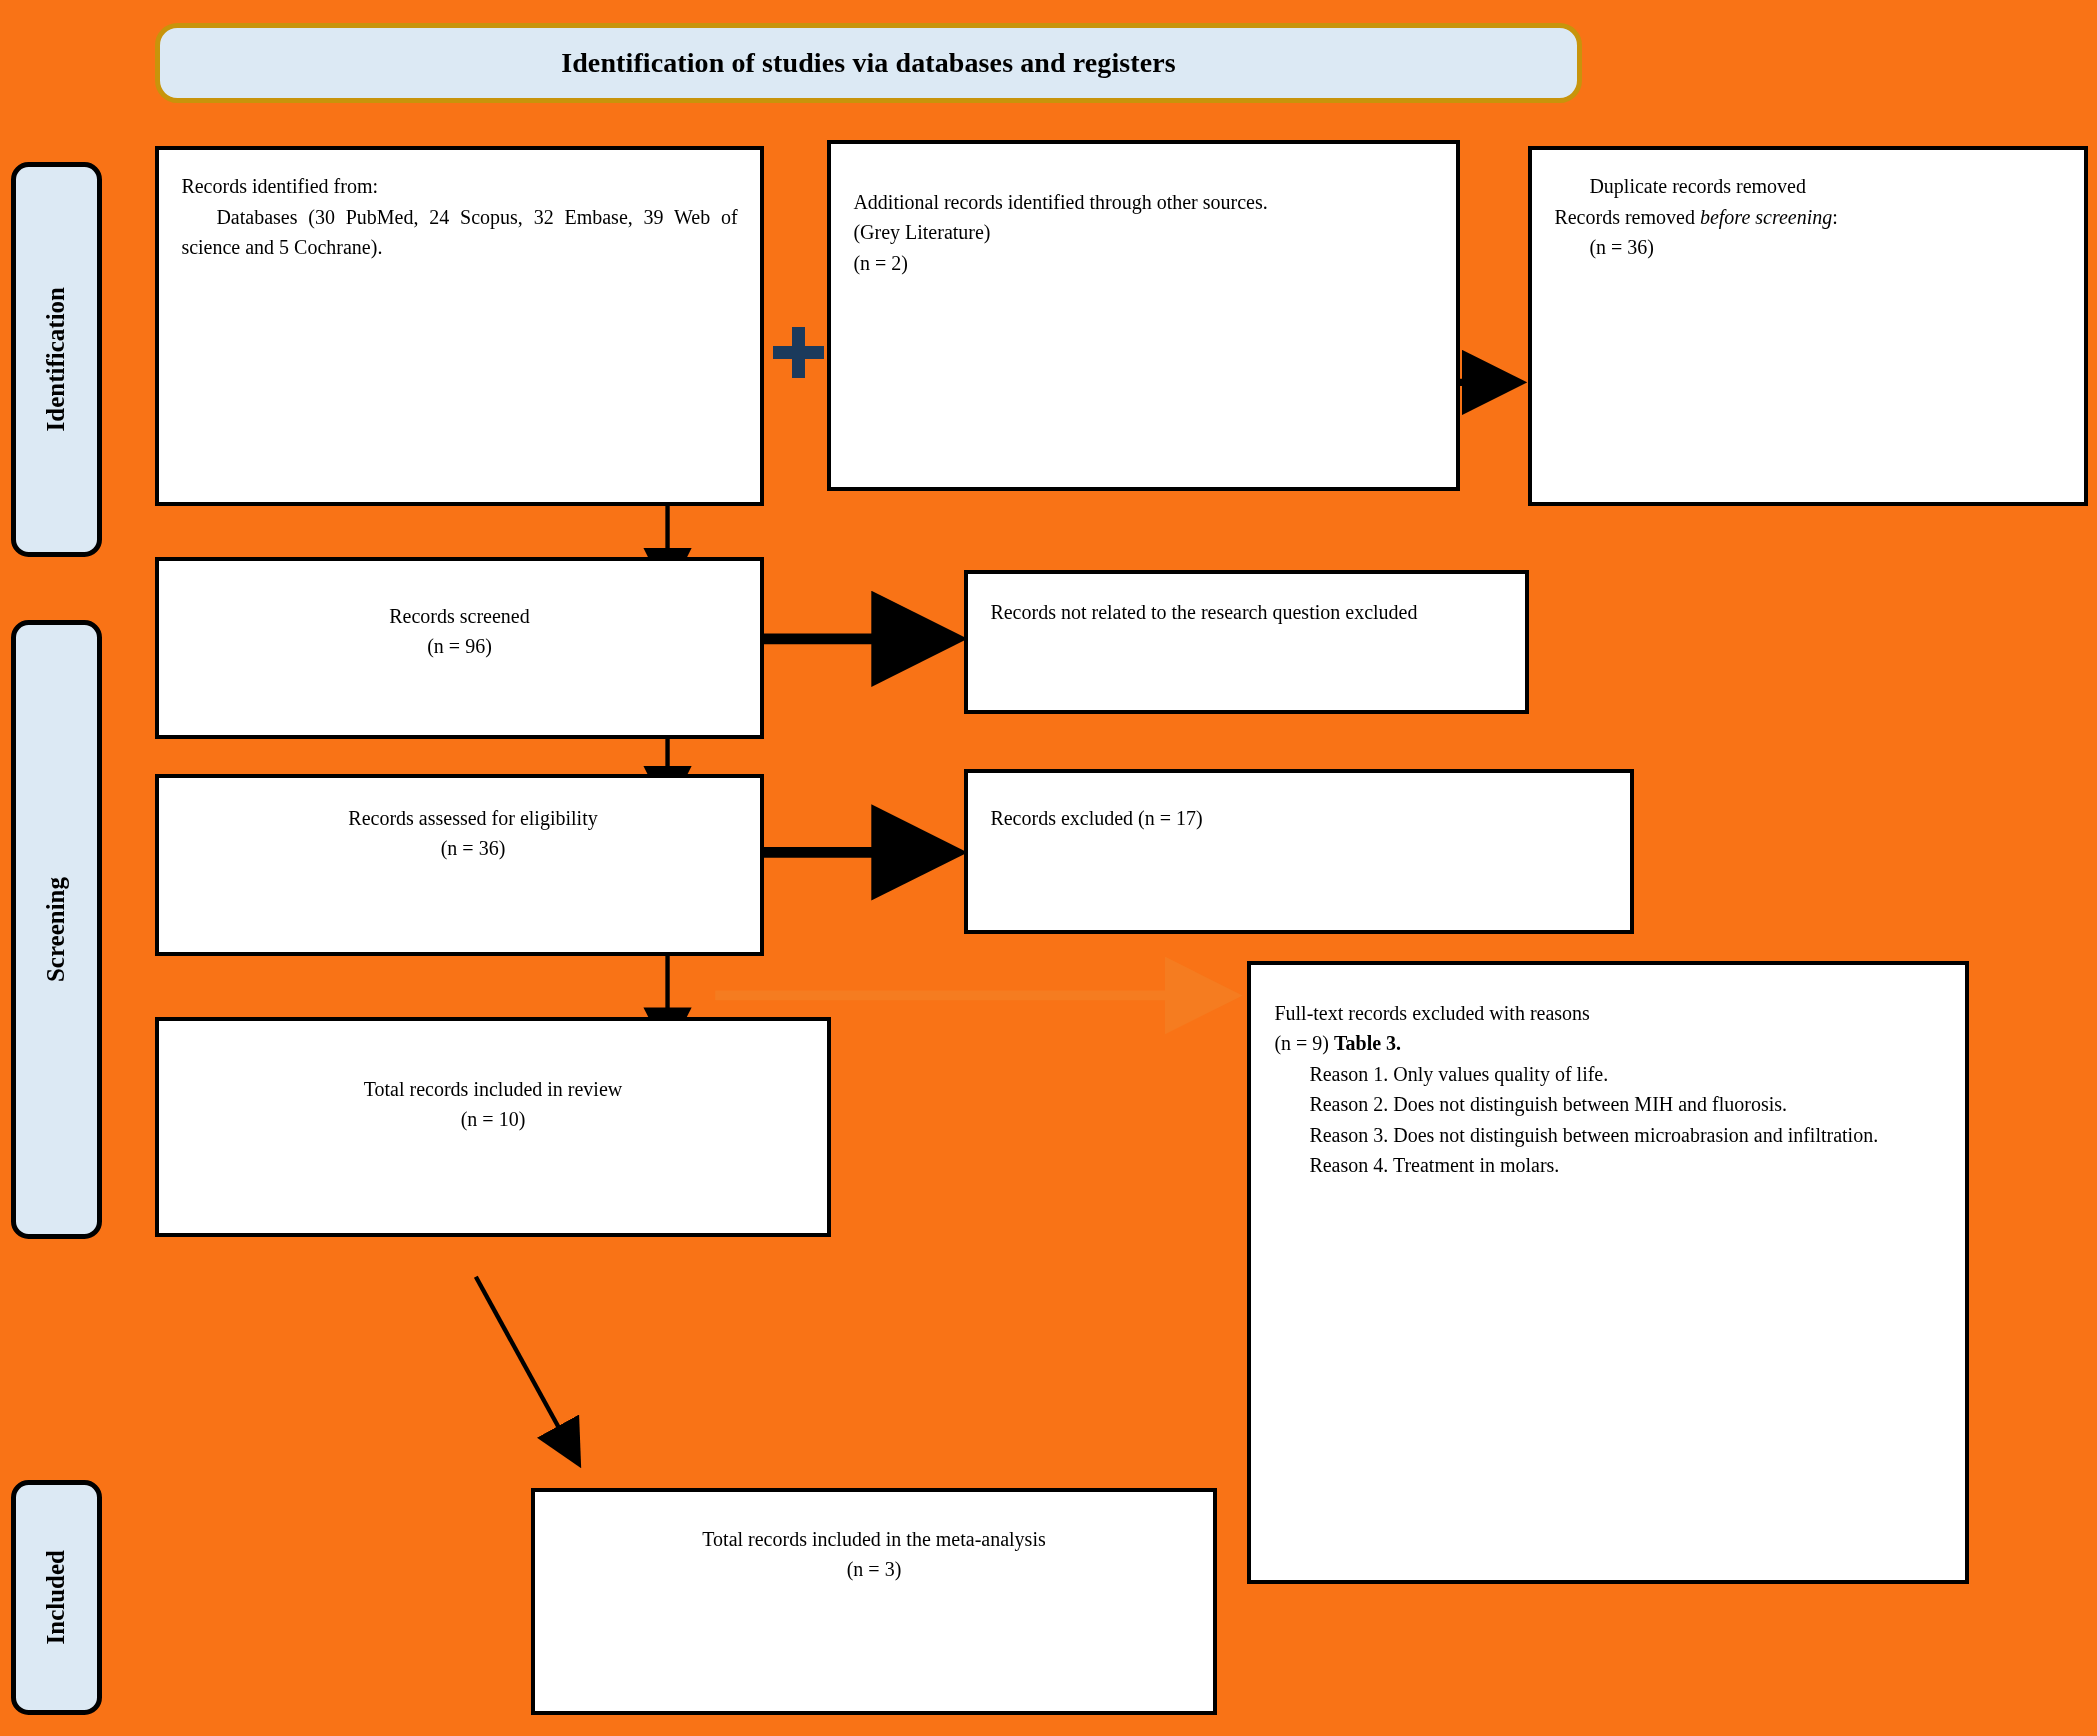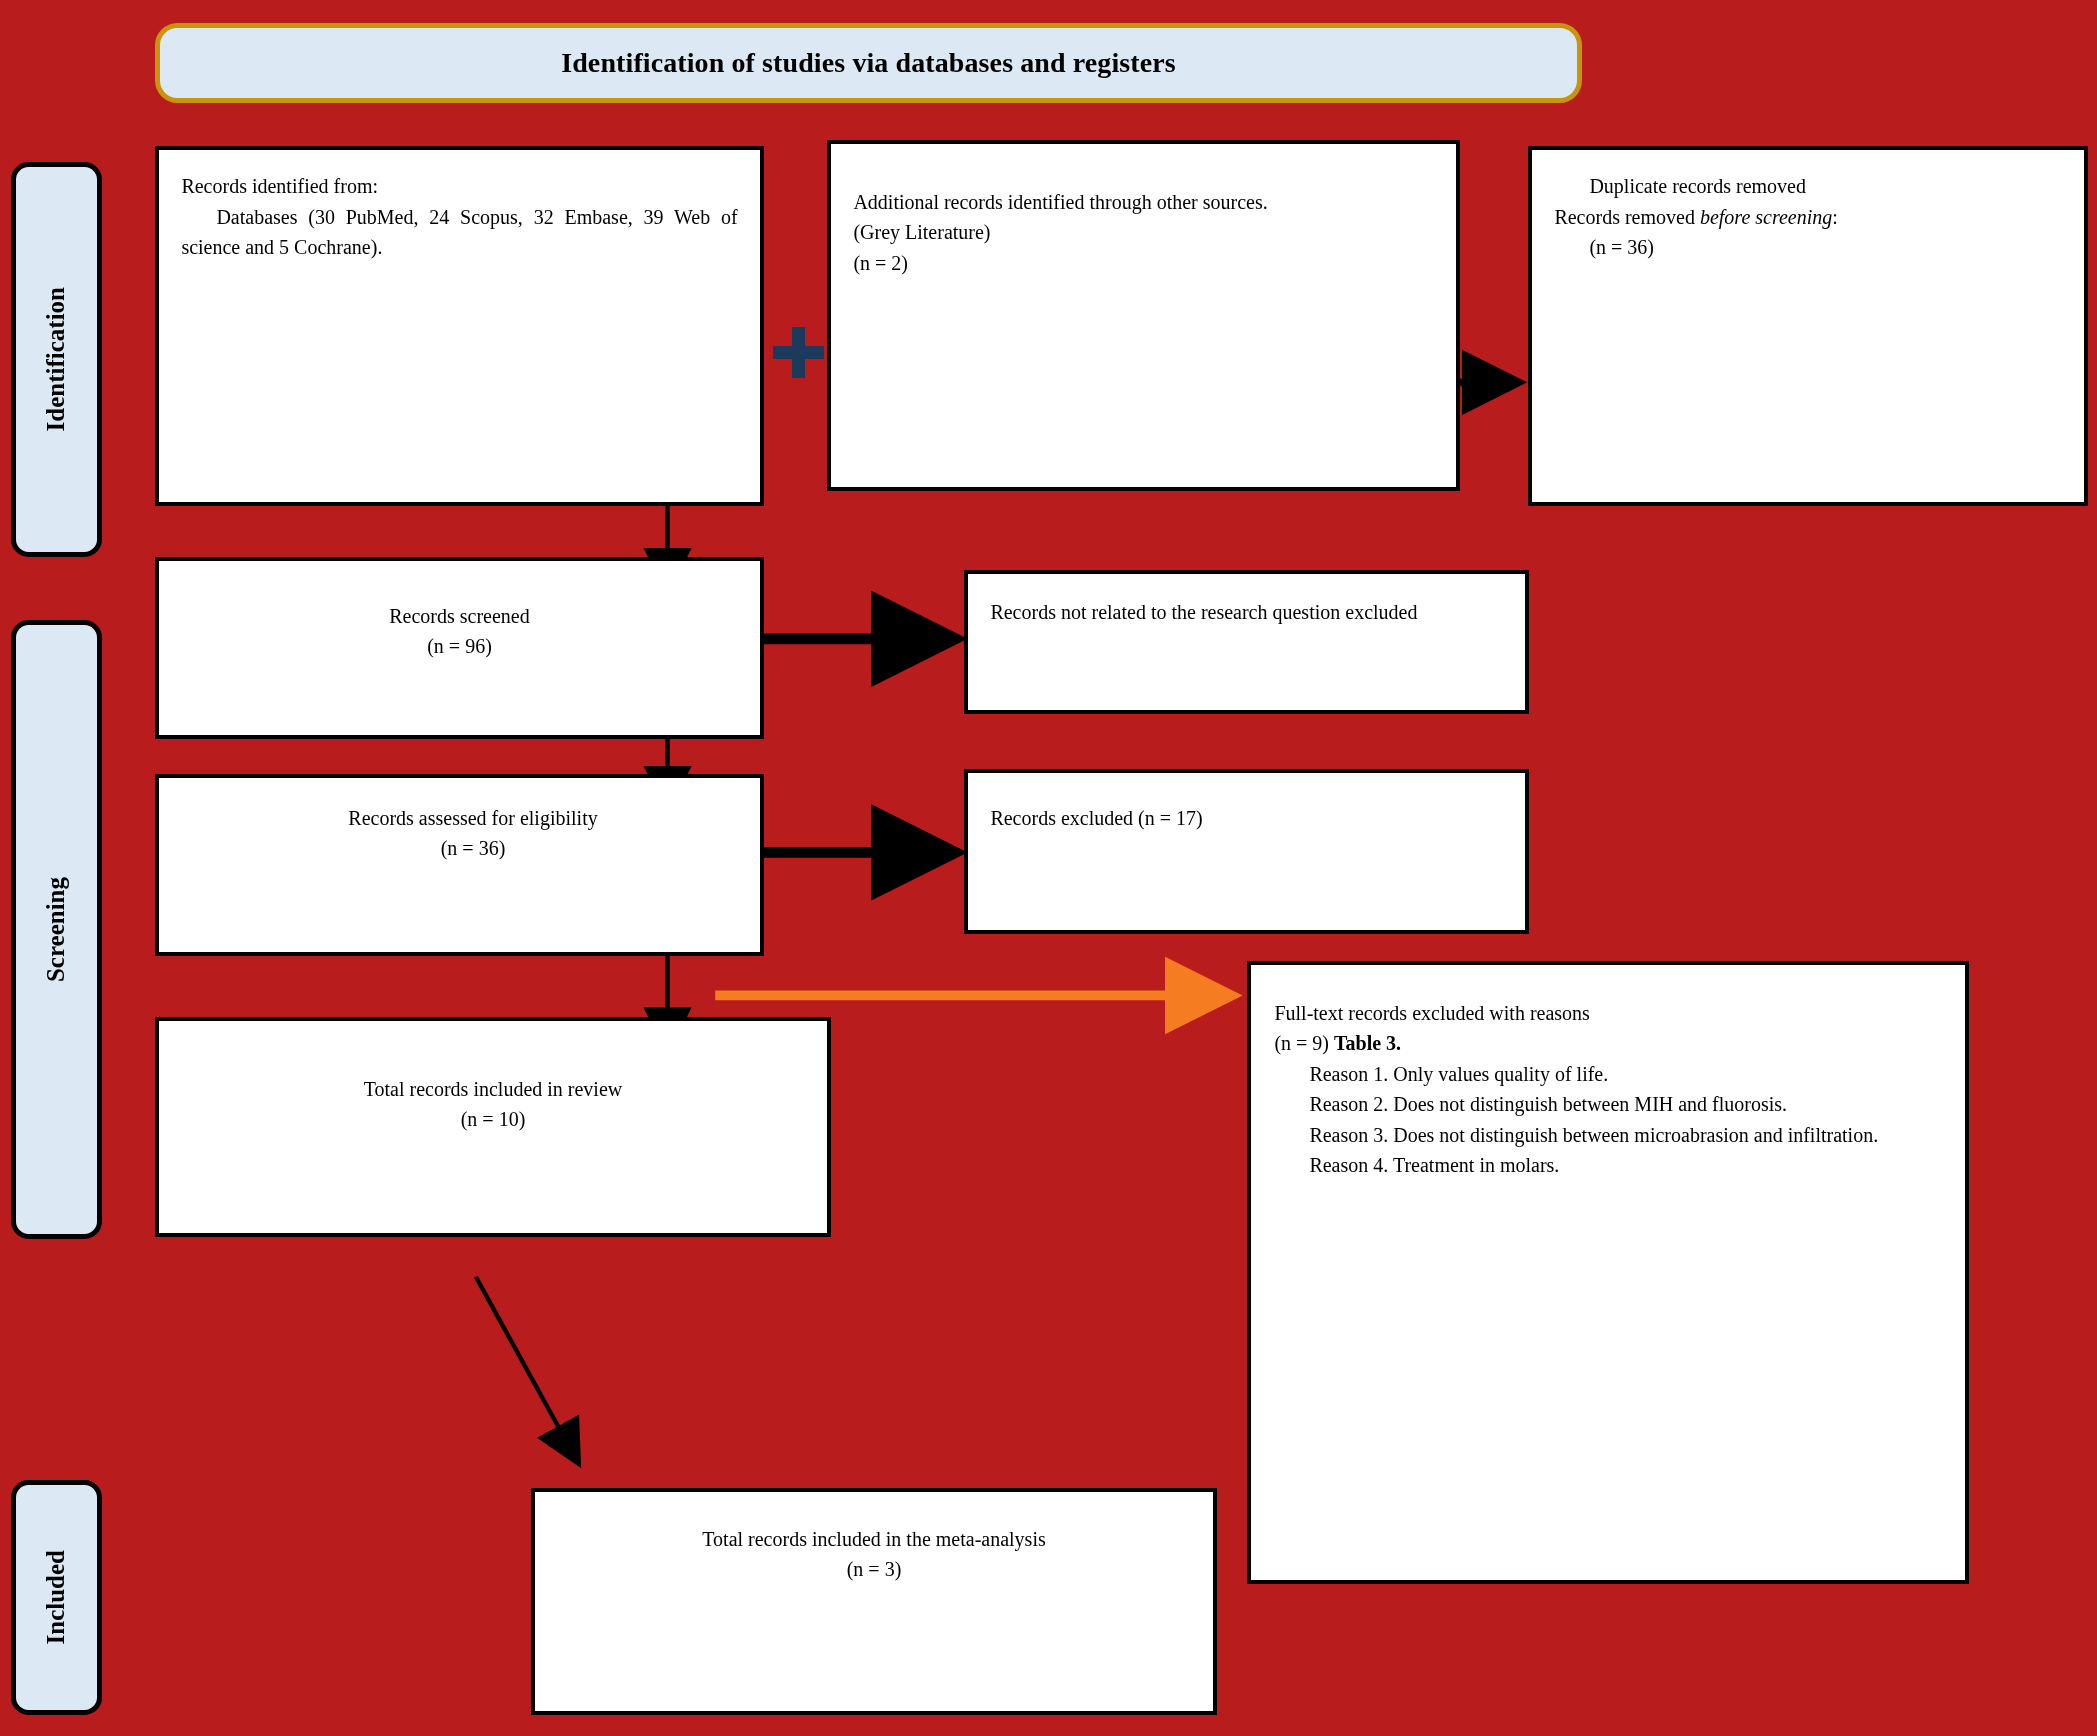--- a/index.html
+++ b/index.html
@@ -4,21 +4,21 @@
 <style>
   html, body {
     margin: 0;
     padding: 0;
     background: #ffffff;
   }
   #page {
     position: relative;
     width: 2097px;
     height: 1736px;
-    background: #b91c1c;
+    background: #f97316;
     font-family: "Liberation Serif", "DejaVu Serif", serif;
     overflow: hidden;
   }
 
   
   .banner {
     position: absolute;
     left: 155px;
     top: 23.4px;
     width: 1427px;
@@ -95,21 +95,21 @@
 
   #box-screened     { left: 155px;  top: 557px; width: 609px; height: 182px; }
   #box-screened .inner { top: 40px; }
 
   #box-notrelated   { left: 964px; top: 570px; width: 565px; height: 144px; }
   #box-notrelated .inner { top: 23.4px; }
 
   #box-eligibility  { left: 155px;  top: 774px; width: 609px; height: 182px; }
   #box-eligibility .inner { top: 25px; margin-left: 27px; }
 
-  #box-excluded     { left: 964px; top: 769px; width: 565px; height: 165px; }
+  #box-excluded     { left: 964px; top: 769px; width: 670px; height: 165px; }
   #box-excluded .inner { top: 30px; }
 
   #box-inreview     { left: 155px;  top: 1017px; width: 676px; height: 220px; }
   #box-inreview .inner { top: 53px; }
 
   #box-fulltext     { left: 1247px; top: 961px; width: 722px; height: 623px; }
   #box-fulltext .inner { top: 33px; padding: 0 23.4px; }
 
   #box-meta         { left: 531px; top: 1488px; width: 686px; height: 227px; }
   #box-meta .inner { top: 32px; }

